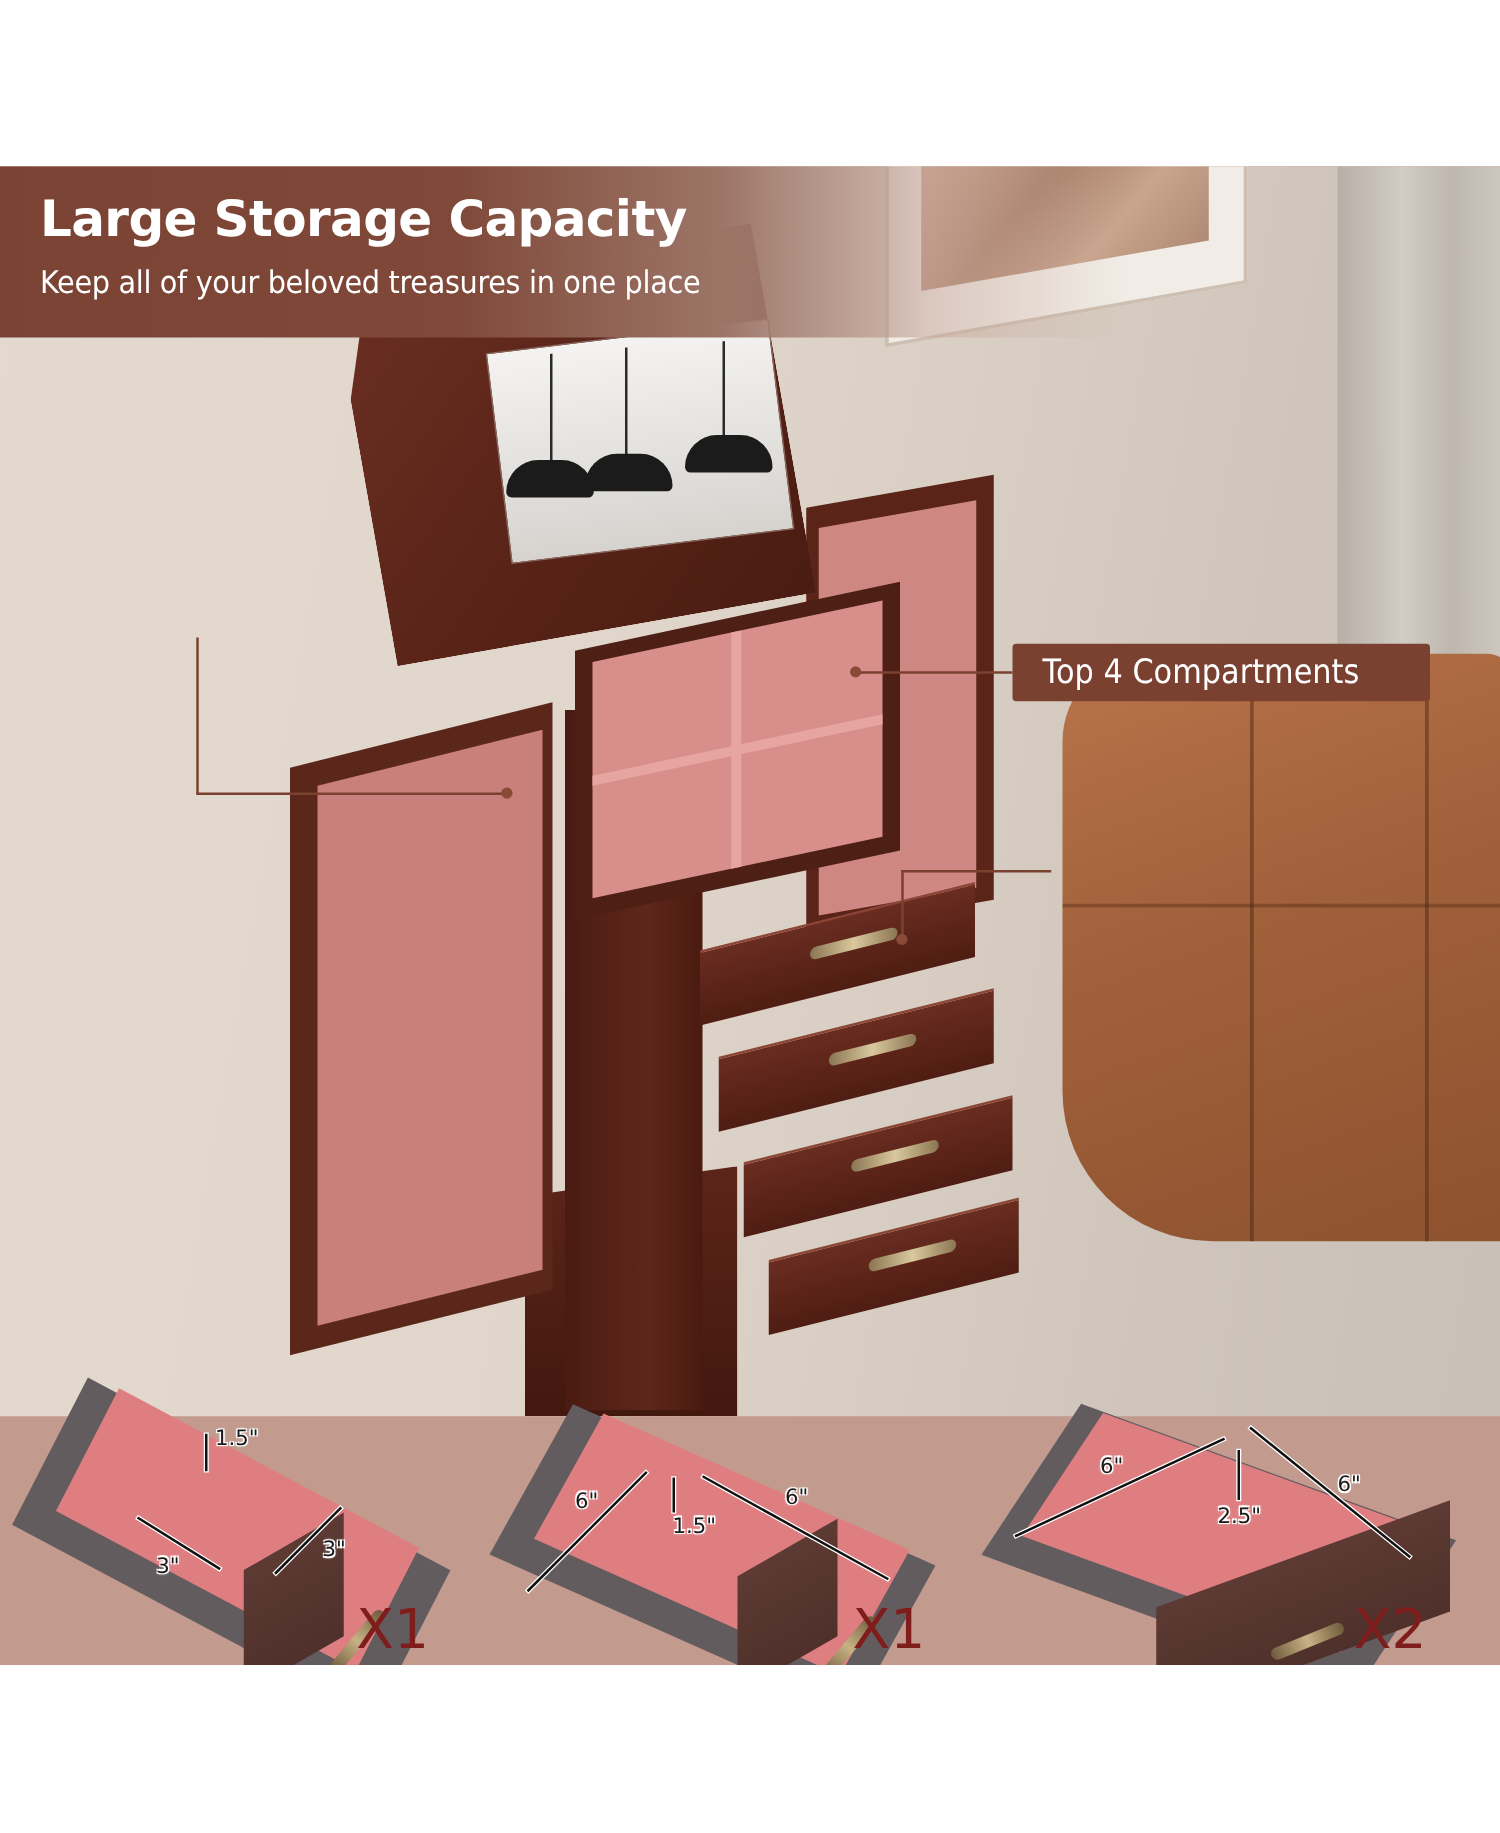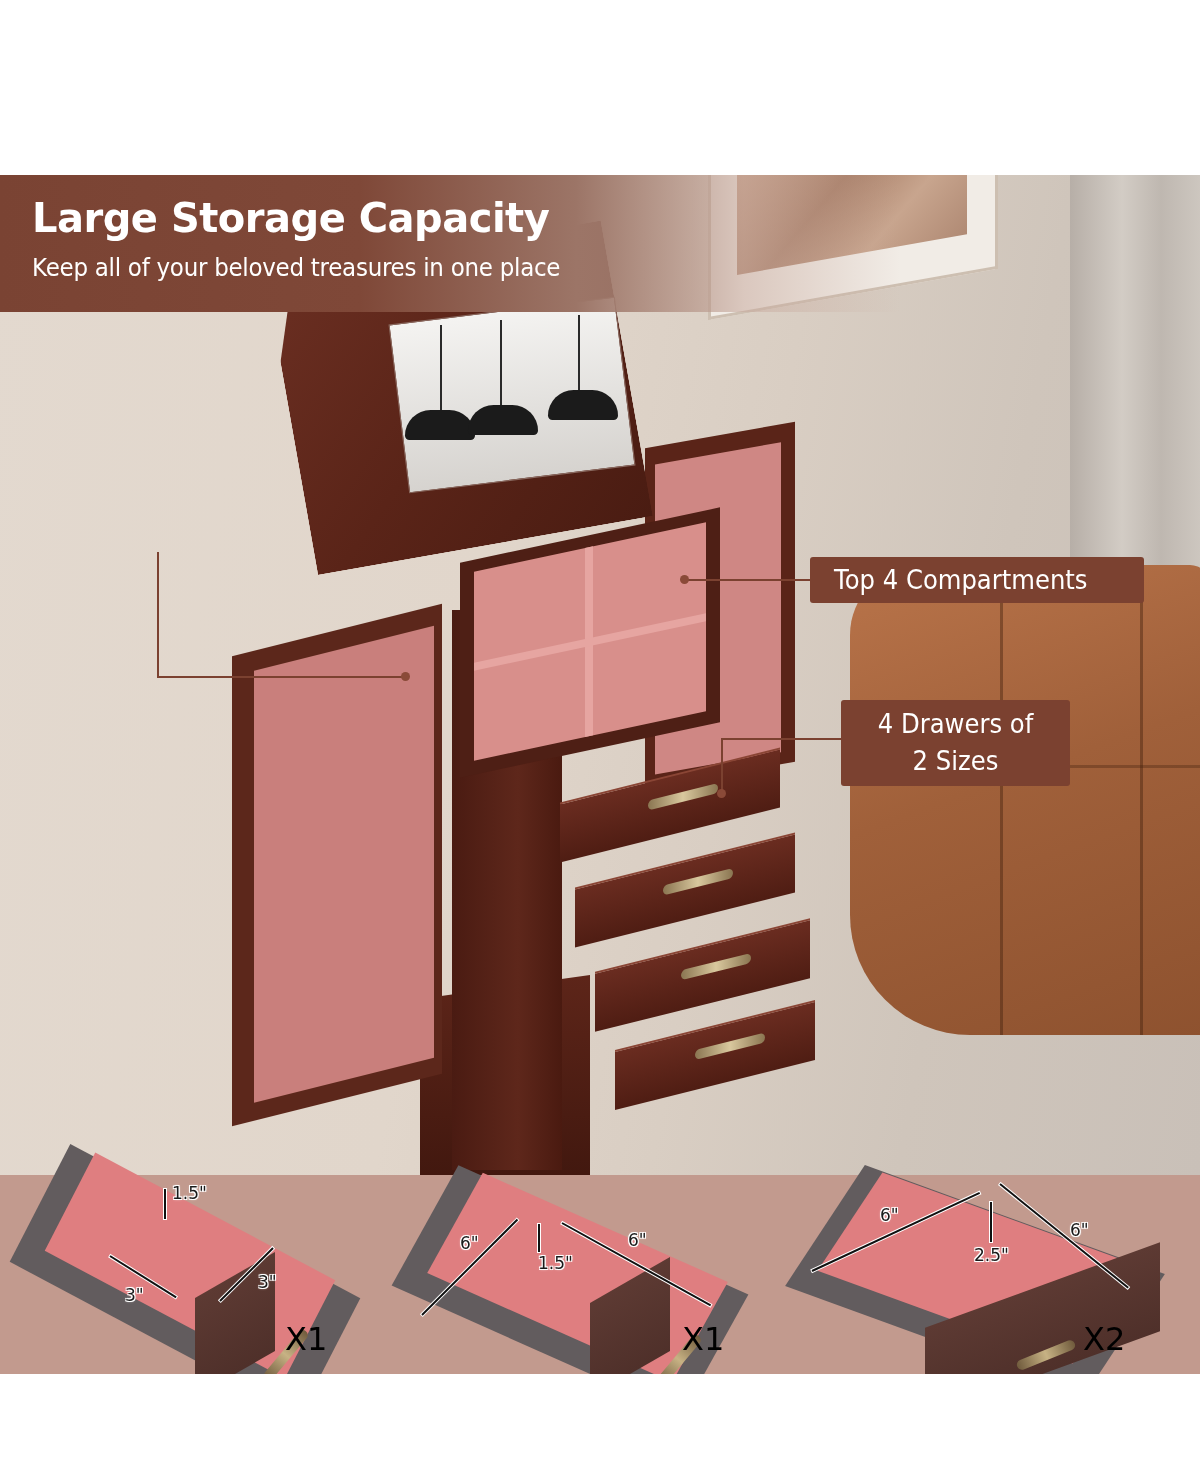--- a/index.html
+++ b/index.html
@@ -1,19 +1,19 @@
 <!DOCTYPE html>
 <html><head>
 <meta charset="utf-8">
 <style>
   * { box-sizing: border-box; margin: 0; padding: 0; }
   html, body { width: 1200px; height: 1466px; background: #ffffff; overflow: hidden; }
   body { position: relative; font-family: "DejaVu Sans", "Liberation Sans", sans-serif; }
 
-  .canvas { position: absolute; left: 0; top: 133px; width: 1200px; height: 1199px; overflow: hidden; background: #c29a8e; margin-top: 42px; }
+  .canvas { position: absolute; left: 0; top: 133px; width: 1200px; height: 1199px; overflow: hidden; background: #c29a8e; }
 
   
   .room { position: absolute; left: 0; top: 0; width: 1200px; height: 1000px;
           background: linear-gradient(100deg, #e3d9cf 0%, #e1d6cb 40%, #d9cec3 60%, #cfc5bb 78%, #c9c0b8 100%); }
   .room-curve { position: absolute; left: -520px; top: 0; width: 2300px; height: 1075px;
                 border-radius: 0 0 50% 50% / 0 0 24% 24%; overflow: hidden; }
   .curtain { position: absolute; right: 0; top: 0; width: 130px; height: 560px;
              background: linear-gradient(90deg, #b4aca5 0%, #d3cdc6 40%, #bdb6af 70%, #cdc7c0 100%); opacity: .9; }
   .frame { position: absolute; left: 708px; top: 0; width: 290px; height: 145px;
            background: #f1ece6; border: 3px solid #cdbfb1; border-top: none;
@@ -78,21 +78,21 @@
   .dim-panel { position: absolute; left: 0; top: 1000px; width: 1200px; height: 199px; }
   .drawer-diagram { position: absolute; }
   .dd-box { position: absolute; background: #625c5e; }
   .dd-inner { position: absolute; background: #df7e80; }
   .dd-front { position: absolute; background: linear-gradient(180deg, #5d3a33 0%, #4f302a 100%); }
   .dd-handle { position: absolute; width: 62px; height: 10px; border-radius: 6px;
                background: linear-gradient(90deg, #6f5a3c, #c7b284, #6f5a3c); }
   .dim-label { position: absolute; font-family: "DejaVu Sans", sans-serif; font-size: 17px; color: #1a1a1a;
                text-shadow: -1px -1px 0 #fff, 1px -1px 0 #fff, -1px 1px 0 #fff, 1px 1px 0 #fff, 0 0 3px #fff; }
   .dim-line { position: absolute; height: 2px; background: #111; box-shadow: 0 0 0 1px #fff; transform-origin: left center; }
-  .qty { position: absolute; font-family: "DejaVu Sans", sans-serif; font-size: 32px; color: #000000; }
+  .qty { position: absolute; font-family: "DejaVu Sans", sans-serif; font-size: 44px; color: #7f1d1d; }
 </style>
 </head>
 <body>
 
 <div class="canvas">
 
   <div class="room-curve">
     <div class="room" style="left:520px;">
       <div class="frame">
         <div class="frame-art"></div>
@@ -150,24 +150,20 @@
   <div class="leader" style="left:157px; top:377px; width:2px; height:125px;"></div>
   <div class="leader" style="left:157px; top:501px; width:250px; height:2px;"></div>
   <div class="leader-dot" style="left:401px; top:497px;"></div>
 
   <div class="callout" style="left:810px; top:382px; width:334px; height:46px; padding:5px 0 0 24px;">
     <span>Top 4 Compartments</span>
   </div>
   <div class="leader" style="left:684px; top:404px; width:126px; height:2px;"></div>
   <div class="leader-dot" style="left:680px; top:400px;"></div>
 
-  <div class="callout center" style="left:841px; top:525px; width:229px; height:86px; padding:5px 0 0 0; line-height:37px;">
-    <span>4 Drawers of</span>
-    <span>2 Sizes</span>
-  </div>
   <div class="leader" style="left:721px; top:563px; width:120px; height:2px;"></div>
   <div class="leader" style="left:721px; top:563px; width:2px; height:55px;"></div>
   <div class="leader-dot" style="left:717px; top:614px;"></div>
 
   <div class="dim-panel">
 
     <div class="drawer-diagram" style="left:30px; top:0; width:340px; height:199px;">
       <div class="dd-box" style="left:10px; top:30px; width:290px; height:150px; transform:skewY(28deg) skewX(-22deg);"></div>
       <div class="dd-inner" style="left:40px; top:28px; width:240px; height:125px; transform:skewY(28deg) skewX(-22deg);"></div>
       <div class="dd-front" style="left:165px; top:100px; width:80px; height:99px; transform:skewY(-30deg);"></div>

